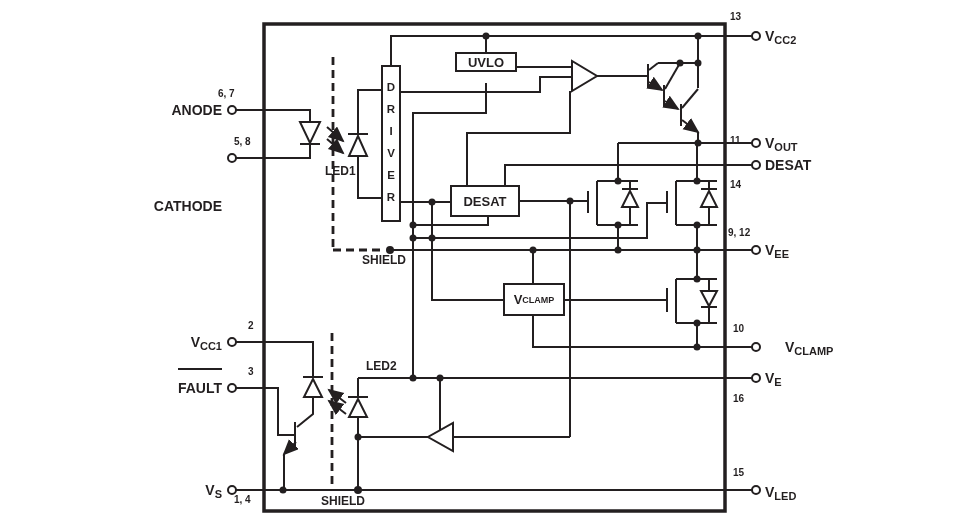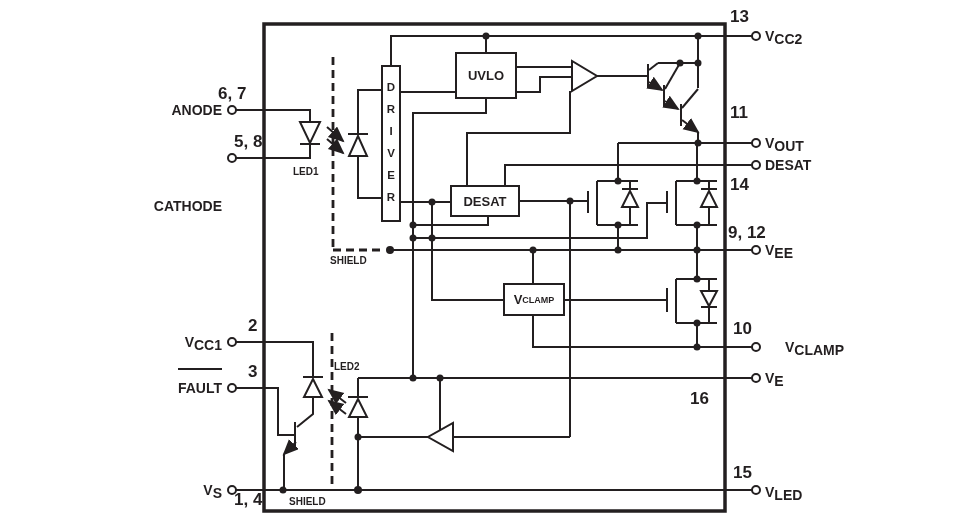--- a/index.html
+++ b/index.html
@@ -1,29 +1,29 @@
 <!DOCTYPE html>
 <html><head>
 <meta charset="utf-8">
 <style>
   html,body{margin:0;padding:0;background:#fff;}
   #stage{position:relative;width:980px;height:530px;background:#fff;
          font-family:"Liberation Sans", sans-serif;color:#231f20;overflow:hidden;}
   #wires{position:absolute;left:0;top:0;}
   .lbl{position:absolute;font-weight:bold;font-size:14px;line-height:18px;height:18px;white-space:nowrap;}
-  .num{position:absolute;font-weight:bold;font-size:17px;line-height:16px;height:16px;white-space:nowrap;}
+  .num{position:absolute;font-weight:bold;font-size:10px;line-height:16px;height:16px;white-space:nowrap;}
   .right-al{text-align:right;}
-  .lbl sub{font-size:14px;font-weight:bold;vertical-align:-3px;letter-spacing:0;}
+  .lbl sub{font-size:11px;font-weight:bold;vertical-align:-3px;letter-spacing:0;}
   .ovl{border-top:2px solid #231f20;padding-top:10px;}
   .blk{position:absolute;border:2.5px solid #231f20;background:#fff;display:flex;
        align-items:center;justify-content:center;font-weight:bold;font-size:13px;box-sizing:border-box;}
   .blk sub{font-size:9px;vertical-align:-2px;}
   #driver-blk{writing-mode:vertical-lr;text-orientation:upright;letter-spacing:10px;
        font-size:11.5px;padding-top:6px;}
-  .small{font-size:10px;height:15px;line-height:15px;}
+  .small{font-size:12px;height:15px;line-height:15px;margin-left:32px;}
 </style>
 </head>
 <body>
 
 <div id="stage">
 
   <svg id="wires" width="980" height="530" viewBox="0 0 980 530">
     <defs>
       <marker id="ah" markerWidth="9" markerHeight="8" refX="7" refY="3.5" orient="auto">
         <path d="M0,0 L8,3.5 L0,7 Z" fill="#231f20"></path>
@@ -180,50 +180,50 @@
       <circle cx="756" cy="143" r="4"></circle>
       <circle cx="756" cy="165" r="4"></circle>
       <circle cx="756" cy="250" r="4"></circle>
       <circle cx="756" cy="347" r="4"></circle>
       <circle cx="756" cy="378" r="4"></circle>
       <circle cx="756" cy="490" r="4"></circle>
     </g>
   </svg>
 
   <div class="blk" id="driver-blk" style="left:381px;top:65px;width:20px;height:157px;">DRIVER</div>
-  <div class="blk" style="left:455px;top:52px;width:62px;height:47px;">UVLO</div>
+  <div class="blk" style="left:455px;top:52px;width:62px;height:20px;">UVLO</div>
   <div class="blk" style="left:450px;top:185px;width:70px;height:32px;">DESAT</div>
   <div class="blk" style="left:503px;top:283px;width:62px;height:33px;">
       <span>V</span>
       <sub>CLAMP</sub>
     </div>
 
   <div class="lbl right-al" style="right:758px;top:101px;"><span>ANODE</span><sub></sub></div>
   <div class="num" style="left:218px;top:86px;text-align:center;">6, 7</div>
   <div class="lbl right-al" style="right:758px;top:149px;margin-top:48px;"><span>CATHODE</span><sub></sub></div>
   <div class="num" style="left:234px;top:134px;">5, 8</div>
   <div class="lbl right-al" style="right:758px;top:333px;"><span>V</span><sub>CC1</sub></div>
   <div class="num" style="left:248px;top:318px;">2</div>
   <div class="lbl right-al" style="right:758px;top:379px;"><span class="ovl">FAULT</span><sub></sub></div>
   <div class="num" style="left:248px;top:364px;">3</div>
   <div class="lbl right-al" style="right:758px;top:481px;"><span>V</span><sub>S</sub></div>
   <div class="num" style="left:234px;top:466px;margin-top:26px;">1, 4</div>
 
   <div class="num" style="left:730px;top:9px;">13</div>
   <div class="lbl" style="left:765px;top:27px;"><span>V</span><sub>CC2</sub></div>
-  <div class="num" style="left:730px;top:105px;">11</div>
+  <div class="num" style="left:730px;top:133px;">11</div>
   <div class="lbl" style="left:765px;top:134px;"><span>V</span><sub>OUT</sub></div>
   <div class="lbl" style="left:765px;top:156px;"><span>DESAT</span><sub></sub></div>
   <div class="num" style="left:730px;top:177px;">14</div>
   <div class="num" style="left:728px;top:225px;">9, 12</div>
   <div class="lbl" style="left:765px;top:241px;"><span>V</span><sub>EE</sub></div>
   <div class="num" style="left:733px;top:321px;">10</div>
   <div class="lbl" style="left:765px;top:338px;margin-left:20px;"><span>V</span><sub>CLAMP</sub></div>
   <div class="lbl" style="left:765px;top:369px;"><span>V</span><sub>E</sub></div>
-  <div class="num" style="left:690px;top:391px;">16</div>
+  <div class="num" style="left:733px;top:391px;">16</div>
   <div class="num" style="left:733px;top:465px;">15</div>
   <div class="lbl" style="left:765px;top:483px;"><span>V</span><sub>LED</sub></div>
 
   <div class="lbl small" style="left:293px;top:164px;">LED1</div>
   <div class="lbl small" style="left:334px;top:359px;">LED2</div>
   <div class="lbl small" style="left:330px;top:253px;">SHIELD</div>
   <div class="lbl small" style="left:289px;top:494px;">SHIELD</div>
 
 </div>
 

